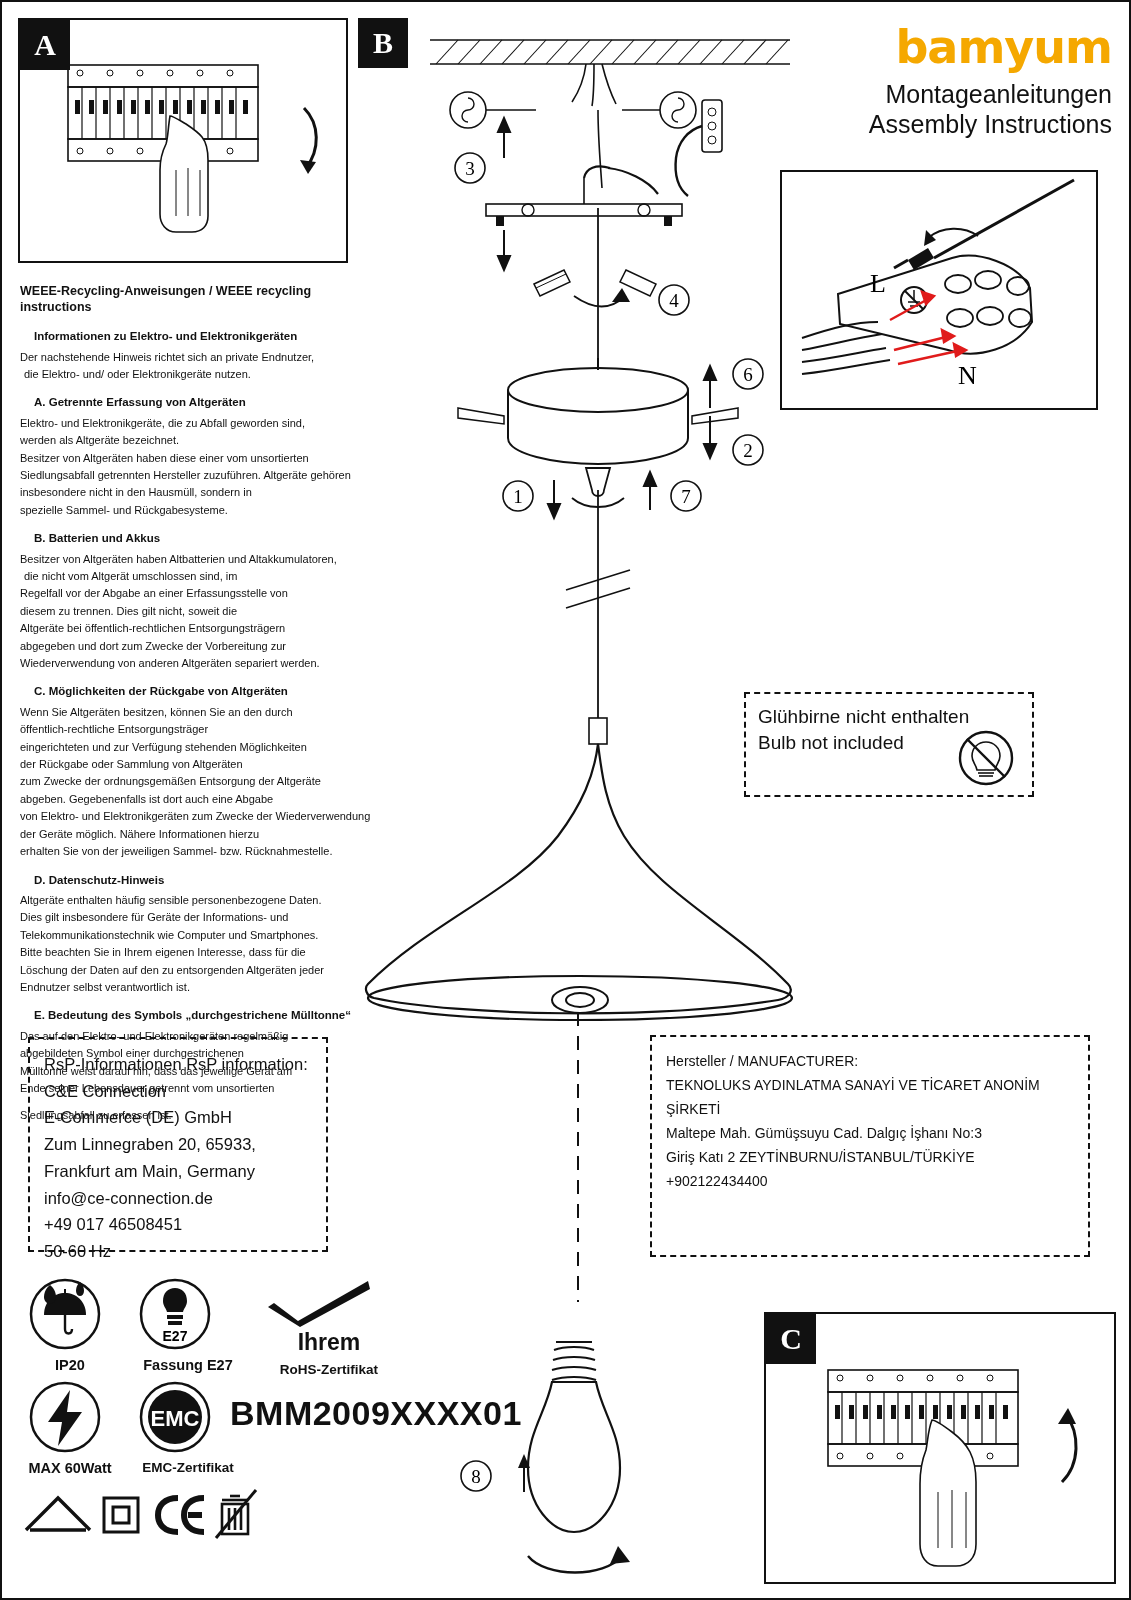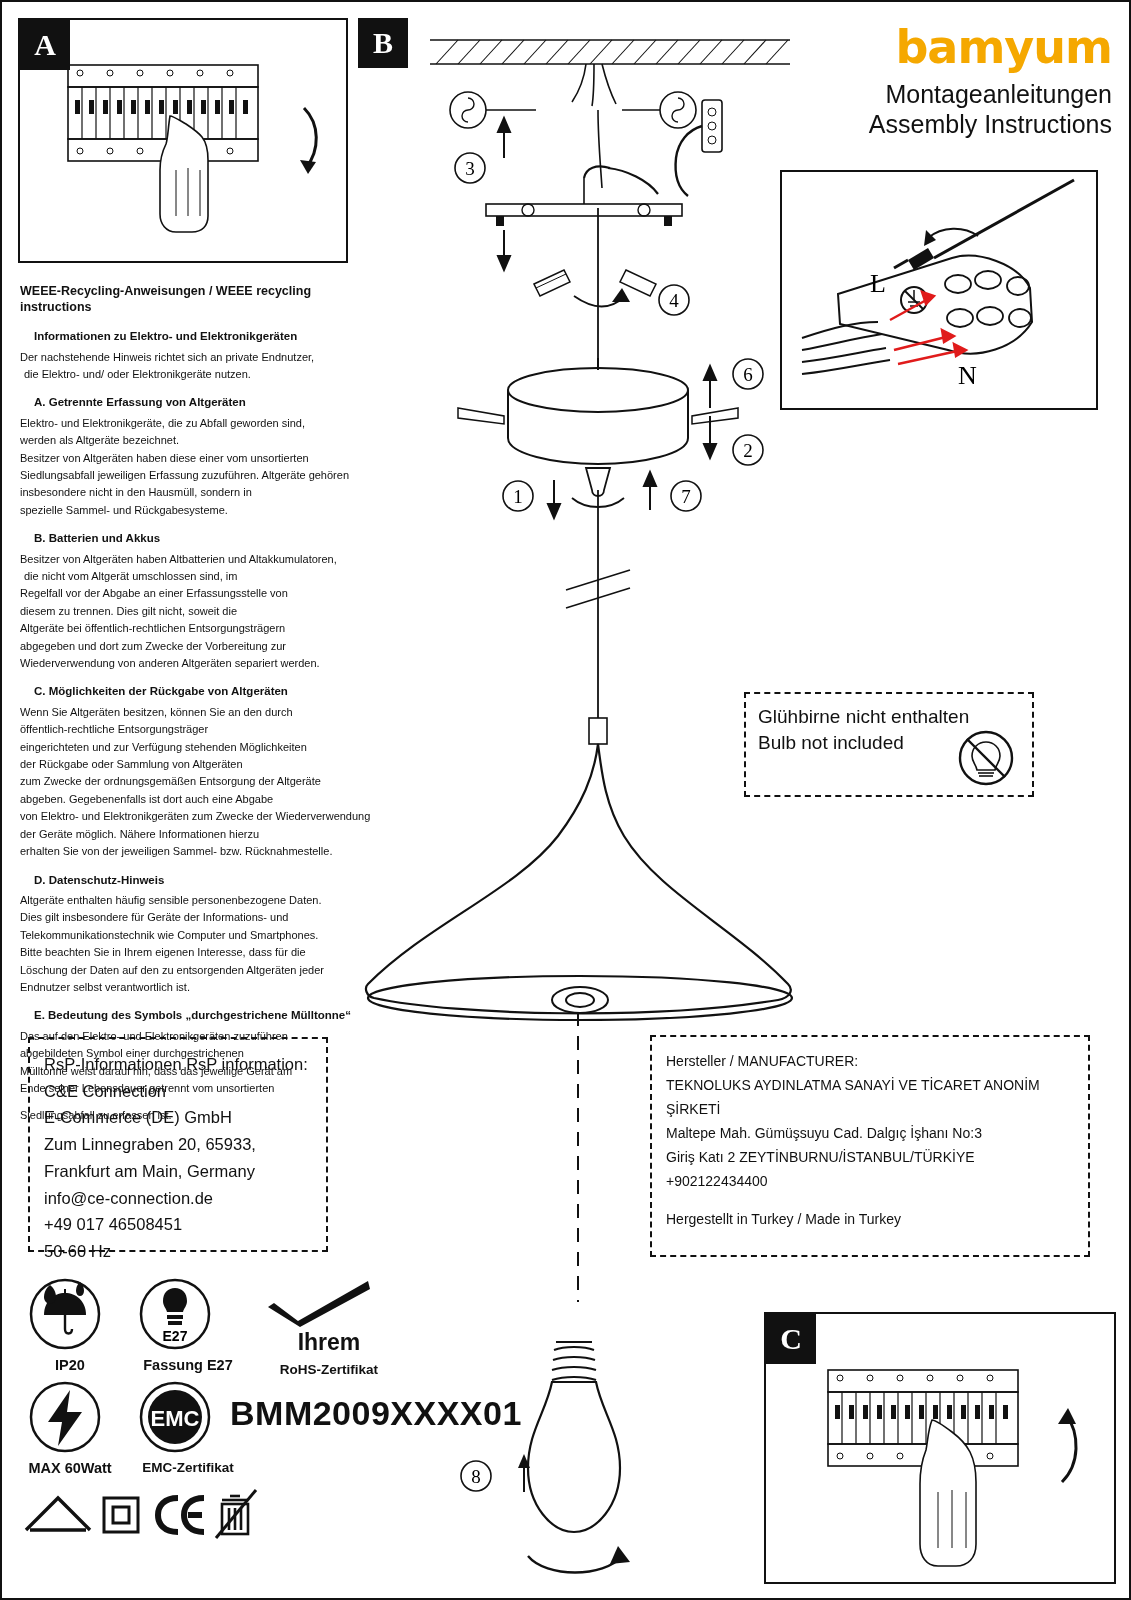--- a/index.html
+++ b/index.html
@@ -349,21 +349,21 @@
   <div class="abs" id="weee">
     <div class="h">WEEE-Recycling-Anweisungen / WEEE recycling instructions</div>
     <div class="sh">Informationen zu Elektro- und Elektronikgeräten</div>
     <p>Der nachstehende Hinweis richtet sich an private Endnutzer,</p>
     <p class="ind">die Elektro- und/ oder Elektronikgeräte nutzen.</p>
 
     <div class="sh">A. Getrennte Erfassung von Altgeräten</div>
     <p>Elektro- und Elektronikgeräte, die zu Abfall geworden sind,</p>
     <p>werden als Altgeräte bezeichnet.</p>
     <p>Besitzer von Altgeräten haben diese einer vom unsortierten</p>
-    <p>Siedlungsabfall jeweiligen Erfassung zuzuführen. Altgeräte gehören</p>
+    <p>Siedlungsabfall getrennten Hersteller zuzuführen. Altgeräte gehören</p>
     <p>insbesondere nicht in den Hausmüll, sondern in</p>
     <p>spezielle Sammel- und Rückgabesysteme.</p>
 
     <div class="sh">B. Batterien und Akkus</div>
     <p>Besitzer von Altgeräten haben Altbatterien und Altakkumulatoren,</p>
     <p class="ind">die nicht vom Altgerät umschlossen sind, im</p>
     <p>Regelfall vor der Abgabe an einer Erfassungsstelle von</p>
     <p>diesem zu trennen. Dies gilt nicht, soweit die</p>
     <p>Altgeräte bei öffentlich-rechtlichen Entsorgungsträgern</p>
     <p>abgegeben und dort zum Zwecke der Vorbereitung zur</p>
@@ -382,21 +382,21 @@
 
     <div class="sh">D. Datenschutz-Hinweis</div>
     <p>Altgeräte enthalten häufig sensible personenbezogene Daten.</p>
     <p>Dies gilt insbesondere für Geräte der Informations- und</p>
     <p>Telekommunikationstechnik wie Computer und Smartphones.</p>
     <p> Bitte beachten Sie in Ihrem eigenen Interesse, dass für die</p>
     <p>Löschung der Daten auf den zu entsorgenden Altgeräten jeder</p>
     <p>Endnutzer selbst verantwortlich ist.</p>
 
     <div class="sh">E. Bedeutung des Symbols „durchgestrichene Mülltonne“</div>
-    <p>Das auf den Elektro- und Elektronikgeräten zuzuführen</p>
+    <p>Das auf den Elektro- und Elektronikgeräten regelmäßig</p>
     <p>abgebildeten Symbol einer durchgestrichenen</p>
     <p>Mülltonne weist darauf hin, dass das jeweilige Gerät am</p>
     <p>Ende seiner Lebensdauer getrennt vom unsortierten</p>
     <p style="margin-top:14px;">Siedlungsabfall zu erfassen ist.</p>
   </div>
 
   <div class="abs" id="bulbnote">
     <div class="l1">Glühbirne nicht enthalten</div>
     <div class="l2">Bulb not included</div>
     <svg class="abs" style="left:208px;top:32px;" width="64" height="64">
@@ -419,21 +419,20 @@
     <div>50-60 Hz</div>
   </div>
 
   <div class="abs" id="manu">
     <div>Hersteller / MANUFACTURER:</div>
     <div>TEKNOLUKS AYDINLATMA SANAYİ VE TİCARET ANONİM ŞİRKETİ</div>
     <div>Maltepe Mah. Gümüşsuyu Cad. Dalgıç İşhanı No:3</div>
     <div>Giriş Katı 2 ZEYTİNBURNU/İSTANBUL/TÜRKİYE</div>
     <div>+902122434400</div>
     <div class="gap"></div>
-    <div>Hergestellt in Turkey / Made in Turkey</div>
   </div>
 
   <div class="iconcell" style="left:18px;top:1275px;width:100px;">
     <svg width="90" height="74" viewBox="0 0 90 74">
       <circle cx="45" cy="37" r="34" fill="none" stroke="#111" stroke-width="2.5"></circle>
       <path d="M24 38 C24 24 34 16 45 16 C56 16 66 24 66 38 Z" fill="#111"></path>
       <line x1="45" y1="16" x2="45" y2="12" stroke="#111" stroke-width="2"></line>
       <path d="M45 38 L45 52 C45 58 52 58 52 52" fill="none" stroke="#111" stroke-width="2.4"></path>
       <path d="M24 20 C24 12 30 8 30 8 C30 8 36 12 36 20 C36 24 33 27 30 27 C27 27 24 24 24 20 Z" fill="#111"></path>
       <path d="M56 14 C56 8 60 5 60 5 C60 5 64 8 64 14 C64 17 62 19 60 19 C58 19 56 17 56 14 Z" fill="#111"></path>

